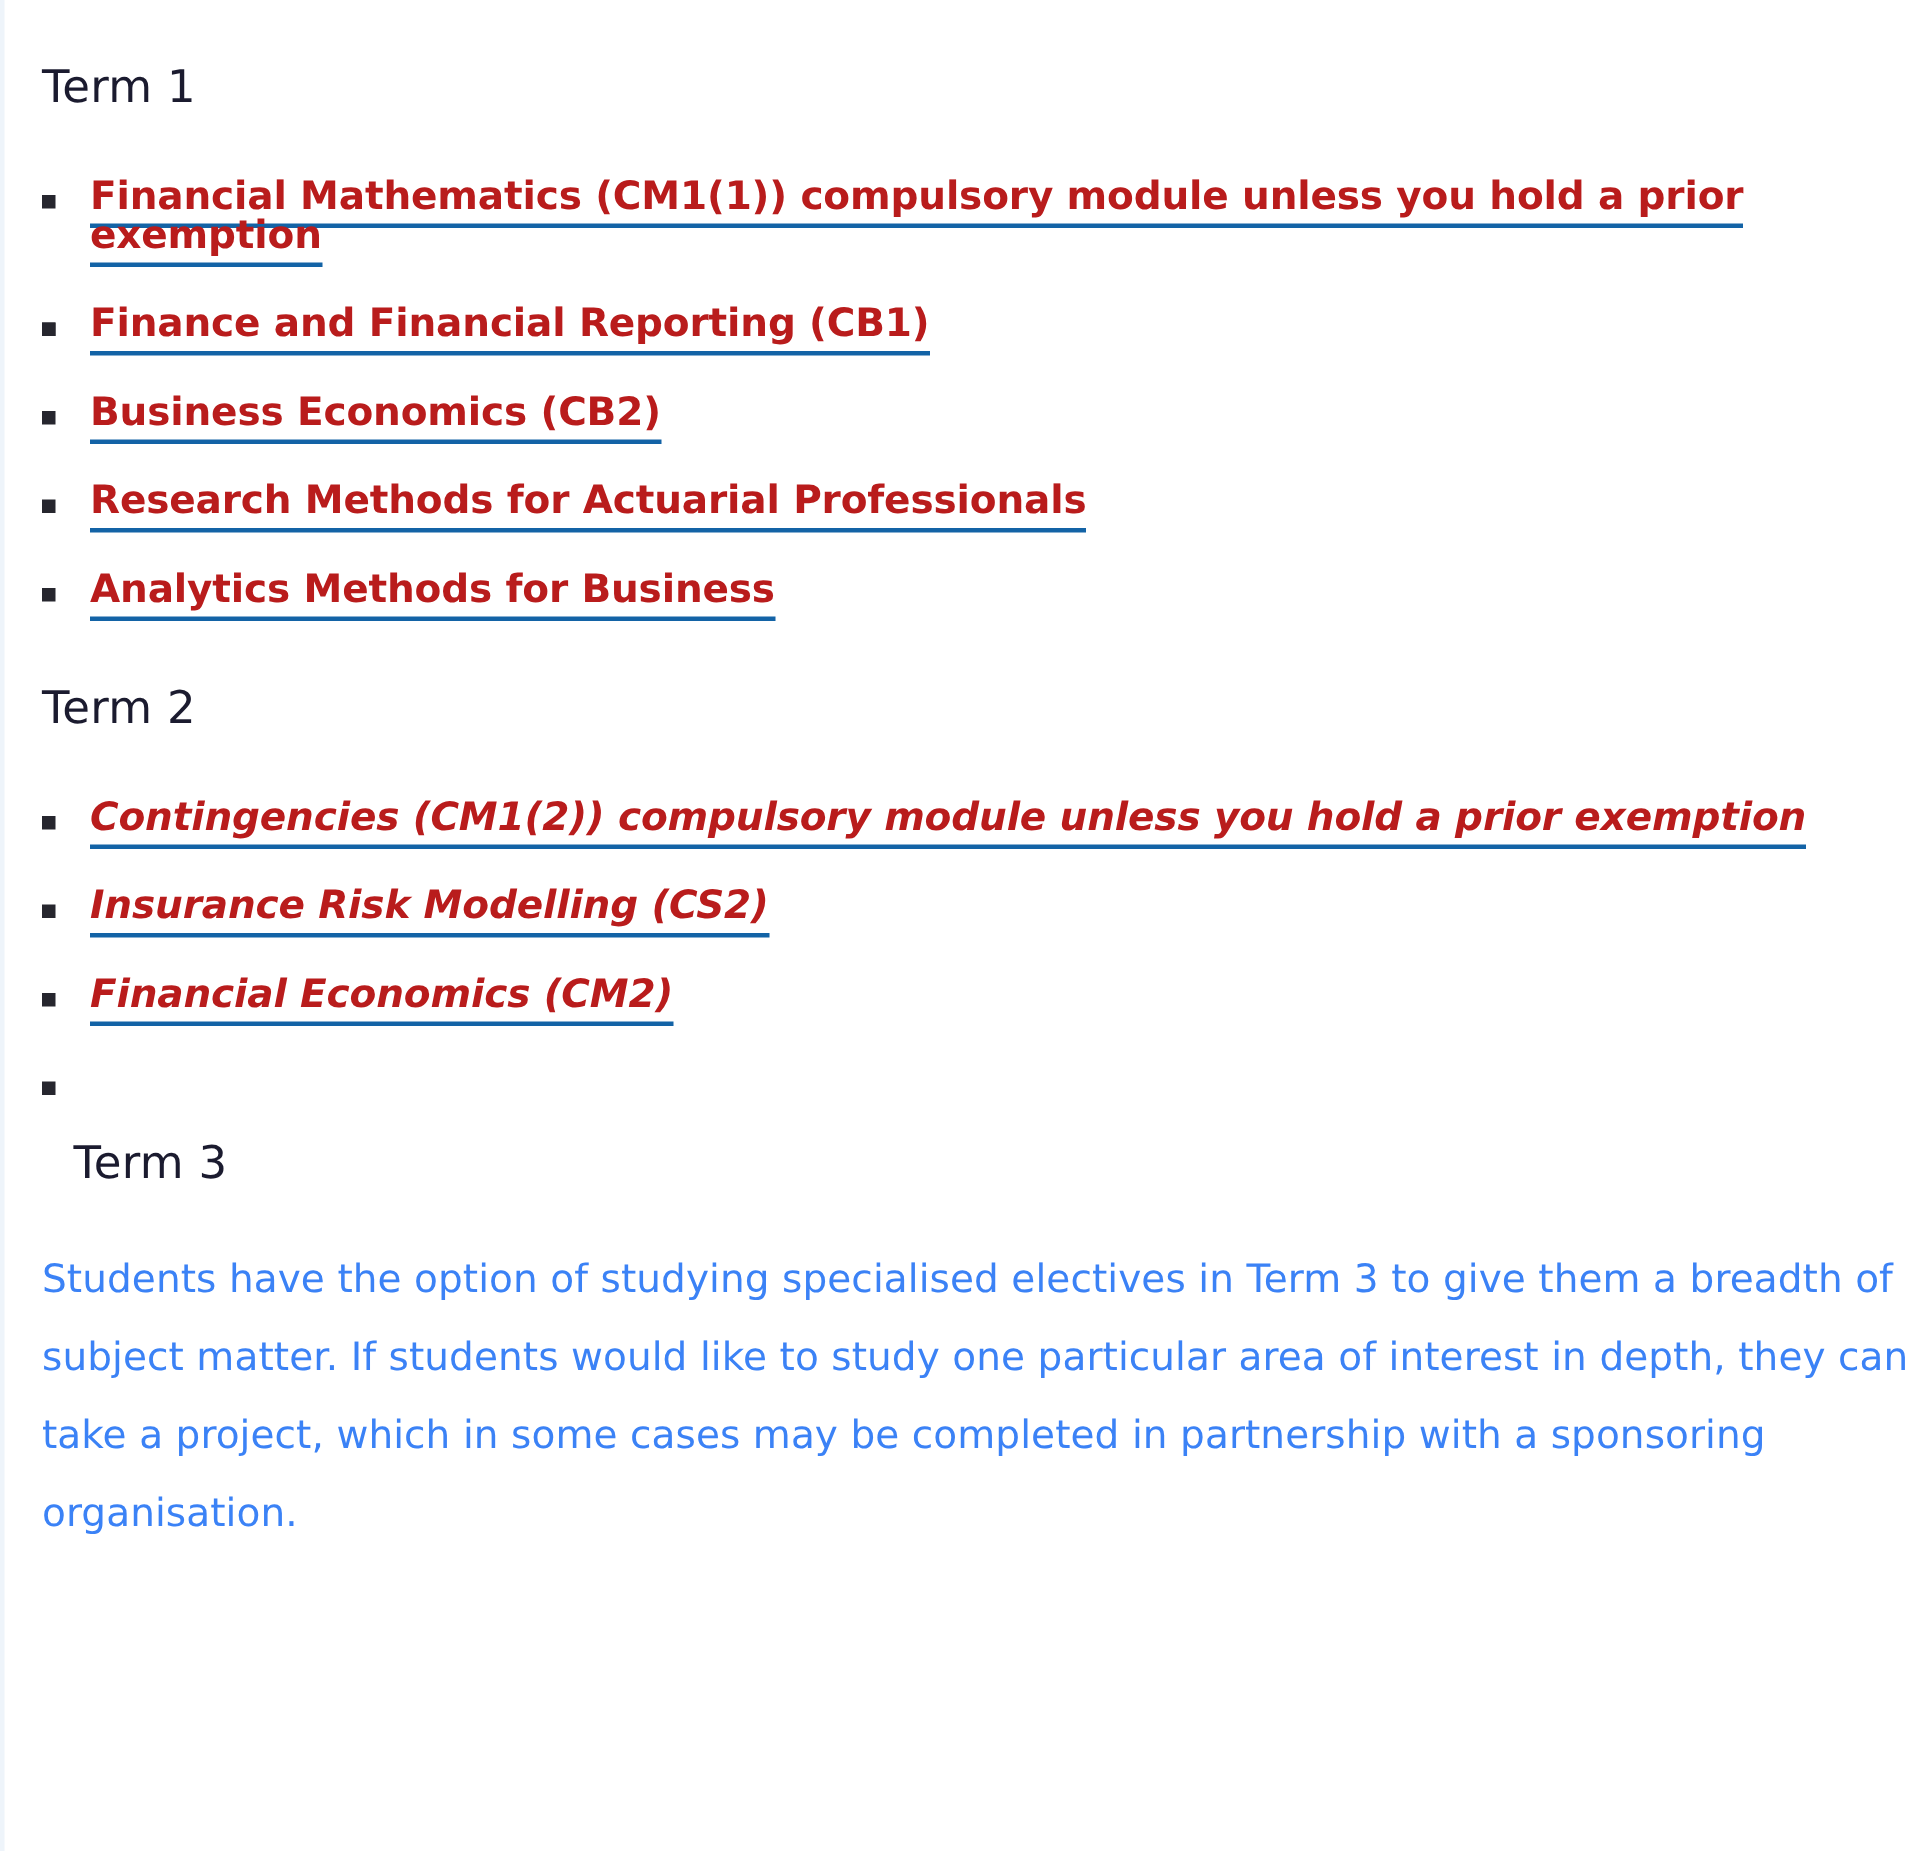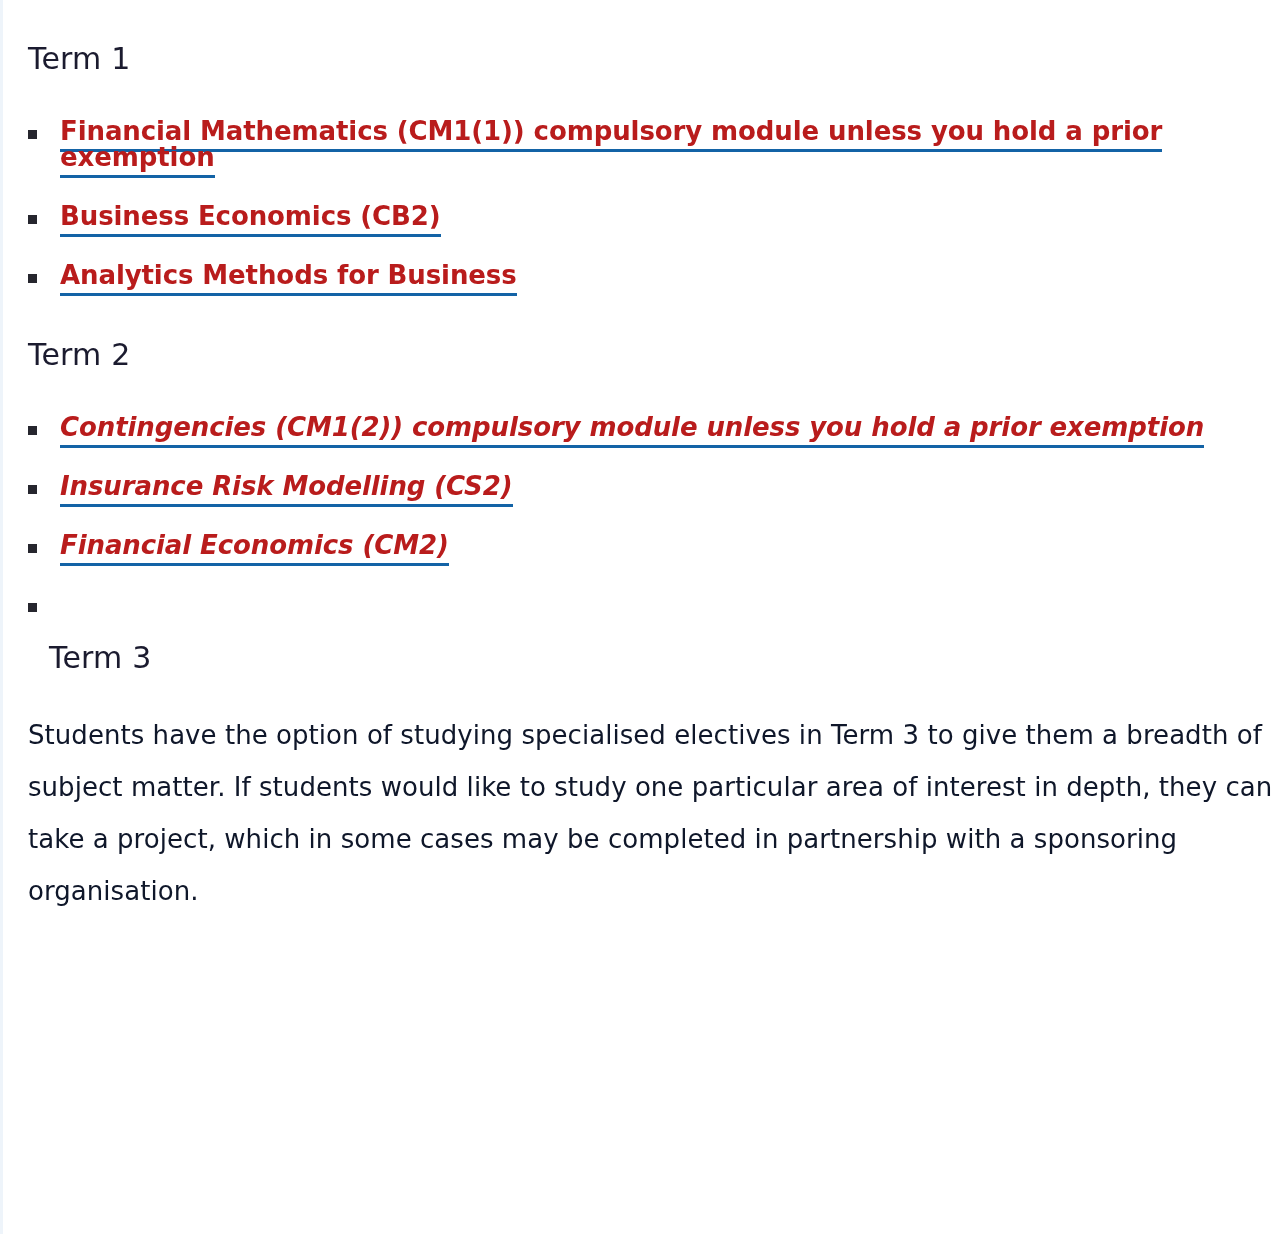--- a/index.html
+++ b/index.html
@@ -85,21 +85,21 @@
     letter-spacing: -0.1px;
     display: inline;
     cursor: pointer;
   }
 
   p.term3-paragraph {
     margin: 0;
     padding-top: 36px;
     font-size: 26px;
     font-weight: 400;
-    color: #0f172a;
+    color: #3b82f6;
     line-height: 52px;
     letter-spacing: 0.05px;
     max-width: 1248px;
   }
 </style>
 </head>
 <body>
 
 <div class="page">
 
@@ -112,27 +112,29 @@
     <ul class="module-list first">
       <li class="module-item">
         <span class="bullet-square"></span>
         <a class="module-link" href="#">Financial Mathematics (CM1(1)) compulsory module unless you hold a prior exemption</a>
       </li>
       <li class="module-item">
         <span class="bullet-square"></span>
       </li>
       <li class="module-item">
         <span class="bullet-square"></span>
+        <a class="module-link" href="#">Finance and Financial Reporting (CB1)</a>
       </li>
       <li class="module-item">
         <span class="bullet-square"></span>
         <a class="module-link" href="#">Business Economics (CB2)</a>
       </li>
       <li class="module-item">
         <span class="bullet-square"></span>
+        <a class="module-link" href="#">Research Methods for Actuarial Professionals</a>
       </li>
       <li class="module-item">
         <span class="bullet-square"></span>
         <a class="module-link" href="#">Analytics Methods for Business</a>
       </li>
     </ul>
 
     <h2 class="term-heading heading-2">Term 2</h2>
 
     <ul class="module-list second">

